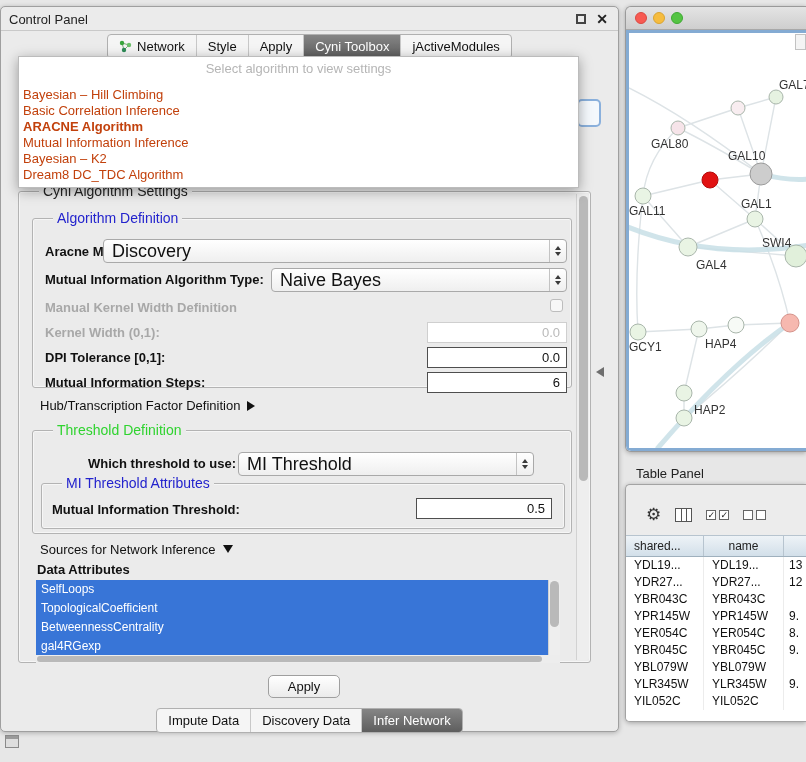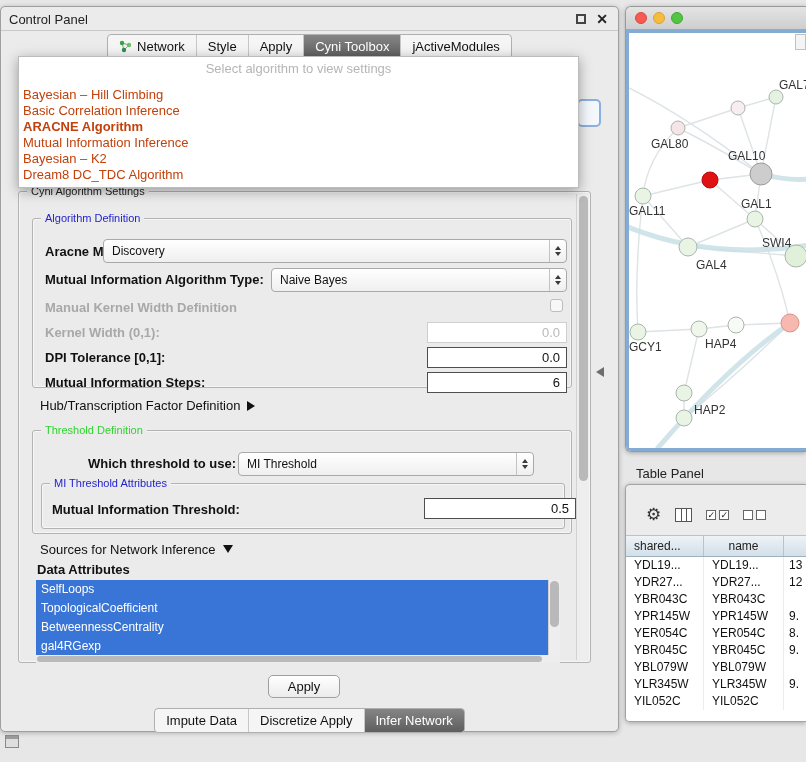--- a/index.html
+++ b/index.html
@@ -19,28 +19,28 @@
   .cp-tab.selected{background:linear-gradient(#858585,#5e5e5e);color:#fff}
   
   .popup{position:absolute;left:17px;top:49px;width:561px;background:#fff;border:1px solid #bcbcbc;box-shadow:0 3px 12px rgba(0,0,0,.35);z-index:40;padding-bottom:4px}
   .popup-placeholder{height:24px;line-height:24px;text-align:center;color:#b5b5b5}
   .popup-list{margin-top:6px}
   .popup-item{line-height:16px;padding:0 0 0 4px;color:#c2410c;white-space:nowrap}
   .popup-item.bold{font-weight:bold}
   .combo-fragment{position:absolute;left:576px;top:92px;width:24px;height:28px;border:2px solid #8ab0dc;border-radius:5px;background:#f4f8fc;z-index:10}
   
   .group{position:absolute;border:1px solid #b3b3b3;border-radius:3px;box-shadow:inset 0 0 0 1px rgba(255,255,255,.55)}
-  .group-title{position:absolute;top:-8px;left:8px;background:#ebebeb;padding:0 4px;font-size:11px;color:#222;white-space:nowrap;line-height:15px}
+  .group-title{position:absolute;top:-8px;left:20px;background:#ebebeb;padding:0 4px;font-size:14px;color:#222;white-space:nowrap;line-height:15px}
   .group-title.blue{color:#2323cd}
   .group-title.green{color:#2fd32f}
   .lbl{position:absolute;font-size:13px;white-space:nowrap;color:#111}
   .lbl.b{font-weight:bold}
   .lbl.dis{color:#a8a8a8}
   .combo{position:absolute;height:24px;background:linear-gradient(#ffffff,#efefef);border:1px solid #a9a9a9;border-radius:4px;display:flex;align-items:center}
-  .combo-val{flex:1;padding-left:8px;font-size:12px;color:#111;white-space:nowrap;overflow:hidden}
+  .combo-val{flex:1;padding-left:8px;font-size:18px;color:#111;white-space:nowrap;overflow:hidden}
   .combo-step{width:17px;align-self:stretch;border-left:1px solid #c3c3c3;display:flex;flex-direction:column;align-items:center;justify-content:center;gap:2px}
   .combo-step i{display:block;width:0;height:0;border-left:3.5px solid transparent;border-right:3.5px solid transparent}
   .combo-step .up{border-bottom:4px solid #3a3a3a}
   .combo-step .dn{border-top:4px solid #3a3a3a}
   .field{position:absolute;height:21px;background:#fff;border:1px solid #4e4e4e;font-size:13px;text-align:right;padding:2px 6px 0 0;color:#111}
   .field.dis{border-color:#cfcfcf;color:#b9b9b9}
   .checkbox{position:absolute;width:13px;height:13px;border:1px solid #bdbdbd;border-radius:3px;background:#f7f7f7}
   .tri-right{display:inline-block;width:0;height:0;border-top:5px solid transparent;border-bottom:5px solid transparent;border-left:8px solid #111;margin-left:7px;vertical-align:-1px}
   .tri-down{display:inline-block;width:0;height:0;border-left:5px solid transparent;border-right:5px solid transparent;border-top:8px solid #111;margin-left:7px;vertical-align:1px}
   .attr-item{height:19px;line-height:19px;background:#3875d7;color:#fff;font-size:12px;padding-left:5px;white-space:nowrap;overflow:hidden}
@@ -185,21 +185,21 @@
         <span class="combo-val">MI Threshold</span>
         <span class="combo-step">
             <i class="up"></i>
             <i class="dn"></i>
           </span>
       </div>
 
       <div class="group" style="left:8px;top:52px;width:524px;height:46px">
         <span class="group-title blue">MI Threshold Attributes</span>
         <span class="lbl b" style="left:10px;top:18px">Mutual Information Threshold:</span>
-        <div class="field" style="left:382px;top:14px;width:152px">0.5</div>
+        <div class="field" style="left:374px;top:14px;width:136px">0.5</div>
       </div>
     </div>
 
     <div class="lbl" style="left:21px;top:350px">
       <span>Sources for Network Inference</span><span class="tri-down"></span>
     </div>
     <span class="lbl b" style="left:18px;top:370px">Data Attributes</span>
 
     <div class="list-box" style="left:17px;top:388px;width:524px;height:76px">
       <div>
@@ -222,21 +222,21 @@
   </div>
 
   <button class="apply">Apply</button>
 
   <div class="bottom-tabs">
     <div class="seg">
       <div class="cp-tab">
           <span>Impute Data</span>
         </div>
       <div class="cp-tab">
-          <span>Discretize Apply</span>
+          <span>Discovery Data</span>
         </div>
       <div class="cp-tab selected">
           <span>Infer Network</span>
         </div>
     </div>
   </div>
 </div>
 
 <div class="split-arrow"></div>
 

